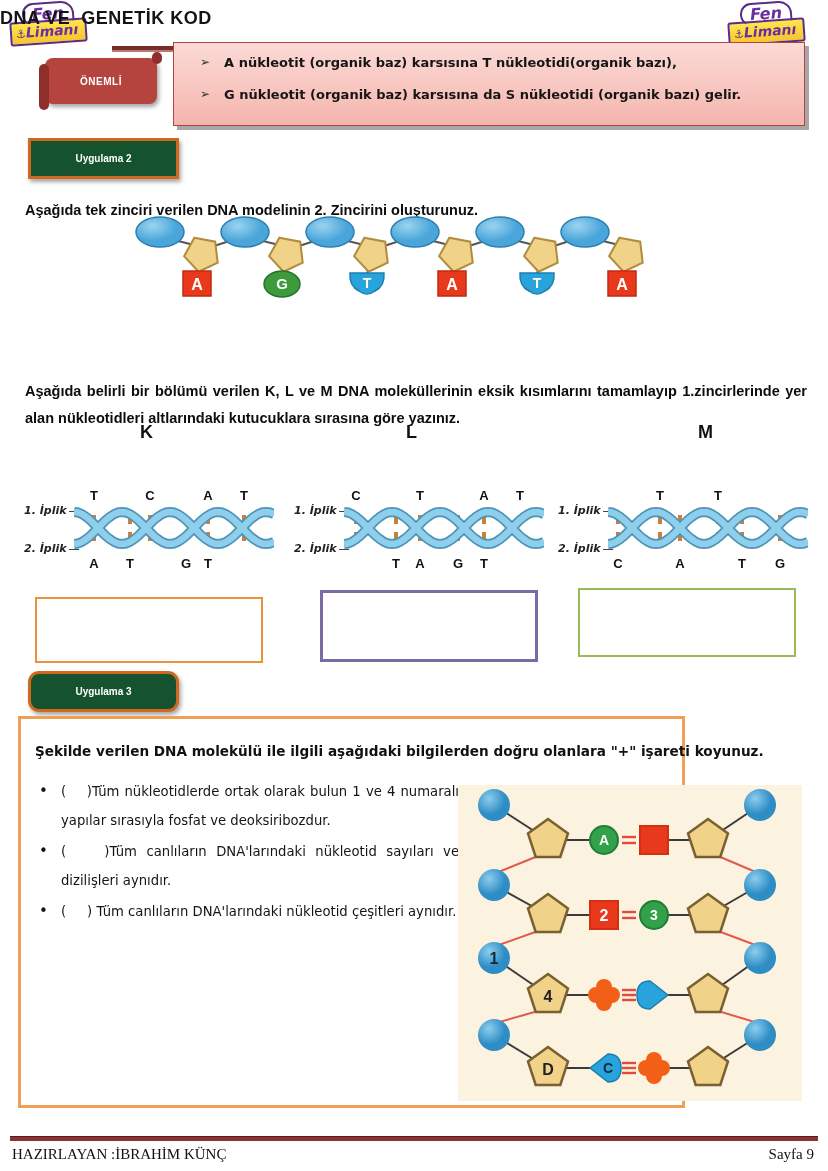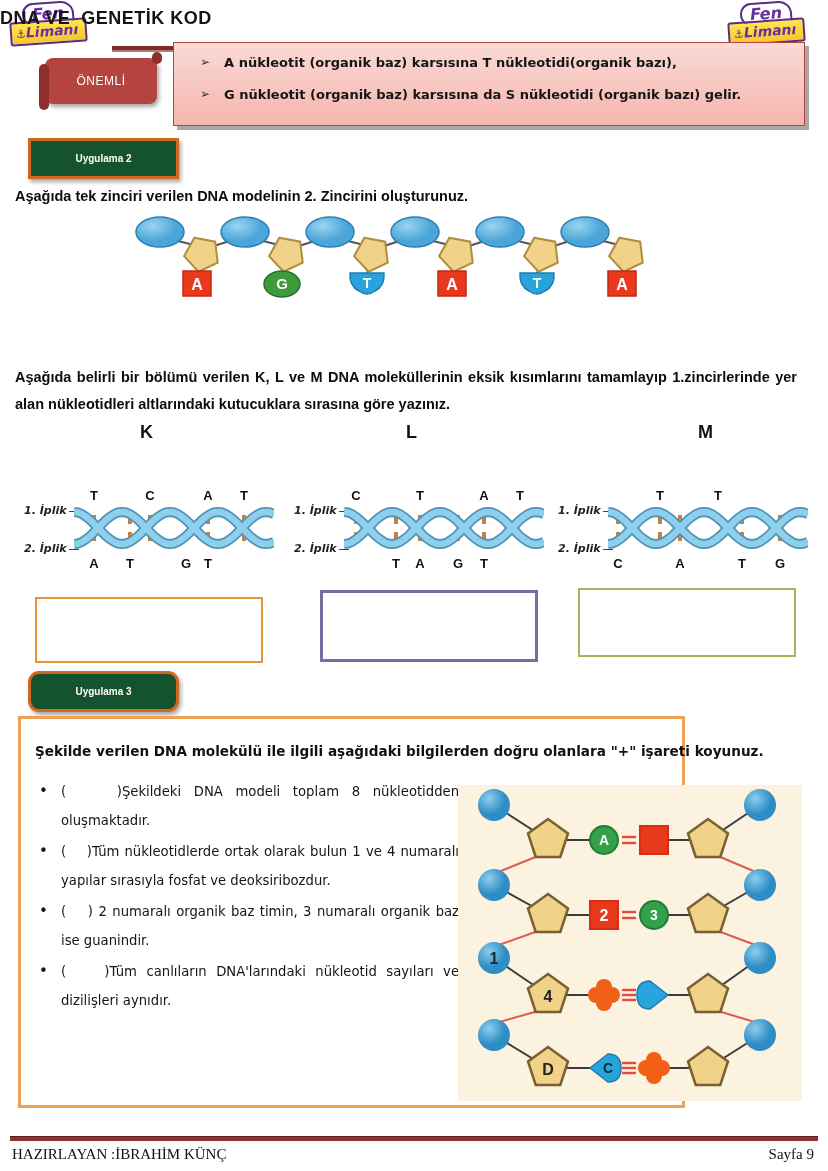--- a/index.html
+++ b/index.html
@@ -18,39 +18,39 @@
         font-family:"DejaVu Sans",sans-serif;font-weight:bold;font-style:italic;color:#6a2f9e;font-size:14px;line-height:19px;}
   .logo .anchor{font-style:normal;font-size:11px;color:#5b2d82;}
   .page-title{position:absolute;left:0;right:0;top:8px;font-weight:bold;
         font-size:18px;letter-spacing:.5px;color:#141414;white-space:pre;}
   .head-rule{position:absolute;left:112px;width:606px;top:46px;height:4px;background:#7d2b28;
         border-bottom:2px solid #b07c79;}
 
   
   .onemli{position:absolute;left:45px;top:58px;width:112px;height:46px;background:#b5443e;
         border-radius:8px;box-shadow:2px 3px 4px rgba(0,0,0,.35);display:flex;align-items:center;justify-content:center;
-        color:#fff;font-weight:normal;font-size:12px;letter-spacing:.5px;}
+        color:#fff;font-weight:bold;font-size:10px;letter-spacing:.5px;}
   .onemli::before{content:"";position:absolute;left:-6px;top:6px;bottom:-6px;width:10px;background:#8f2f2b;border-radius:5px;}
   .onemli::after{content:"";position:absolute;right:-5px;top:-6px;height:12px;width:10px;background:#8f2f2b;border-radius:5px;}
 
   .important-box{position:absolute;left:173px;top:42px;width:632px;height:84px;
         background:linear-gradient(#fbdad5,#f5b5ae);border:1px solid #b5443e;
         box-shadow:4px 4px 0 rgba(60,60,60,.45);padding:12px 10px 0 26px;box-sizing:border-box;}
   .important-box .imp-item{display:flex;gap:14px;margin-bottom:17px;
         font-family:"DejaVu Sans",sans-serif;font-size:13px;font-weight:600;color:#151515;}
   .imp-arrow{color:#333;font-size:12px;}
 
   
   .uyg-btn{position:absolute;width:145px;height:35px;background:#14532d;border:3px solid #d0691f;
         box-shadow:2px 3px 4px rgba(0,0,0,.35);display:flex;align-items:center;justify-content:center;
         color:#fff;font-weight:bold;font-size:10px;}
   .uyg2{left:28px;top:138px;}
   .uyg3{left:28px;top:671px;border-radius:11px;}
 
-  .instr{position:absolute;left:15px;width:782px;font-weight:bold;font-size:14.5px;color:#0d0d0d;text-align:justify;}
+  .instr{position:absolute;left:25px;width:782px;font-weight:bold;font-size:14.5px;color:#0d0d0d;text-align:justify;margin-top:14px;}
   .instr1{top:188px;}
   .instr2{top:364px;line-height:27px;}
 
   
   .klm-label{position:absolute;top:422px;font-weight:bold;font-size:18px;color:#111;}
   .klm-k{left:140px;} .klm-l{left:406px;} .klm-m{left:698px;}
 
   .helix-block{position:absolute;top:486px;width:254px;height:86px;}
   .hx-k{left:24px;} .hx-l{left:294px;} .hx-m{left:558px;}
   .iplik{position:absolute;left:0;width:46px;font-family:"DejaVu Sans",sans-serif;font-style:italic;
@@ -250,24 +250,23 @@
   </div>
 
   <div class="ans-box ans-1"></div>
   <div class="ans-box ans-2"></div>
   <div class="ans-box ans-3"></div>
 
   <div class="uyg-btn uyg3">Uygulama 3</div>
   <div class="big-box">
     <div class="ex3-title">Şekilde verilen DNA molekülü ile ilgili aşağıdaki bilgilerden doğru olanlara "+" işareti koyunuz.</div>
     <ul class="ex3-list" id="ex3-list">
-        <li><span class="paren">(    )</span><span>Şekildeki DNA modeli toplam 8 nükleotidden oluşmaktadır.</span></li>
         <li><span class="paren">(    )</span><span>Tüm nükleotidlerde ortak olarak bulun 1 ve 4 numaralı yapılar sırasıyla fosfat ve deoksiribozdur.</span></li>
-        <li><span class="paren">(    ) </span><span>2 numaralı organik baz timin, 3 numaralı organik baz ise guanindir.</span></li>
         <li><span class="paren">(    )</span><span>Tüm canlıların DNA'larındaki nükleotid sayıları ve dizilişleri aynıdır.</span></li>
+        <li><span class="paren">(     ) </span><span>Tüm canlıların DNA'larındaki nükleotid çeşitleri aynıdır.</span></li>
       </ul>
     <div class="panel">
       <svg id="diagram3-svg" width="344" height="316" viewBox="0 0 344 316">
           <defs>
             <radialGradient id="gBlue2" cx="35%" cy="30%">
               <stop offset="0%" stop-color="#8ccdee"></stop>
               <stop offset="100%" stop-color="#2e8dc4"></stop>
             </radialGradient>
           </defs>
           <g>

